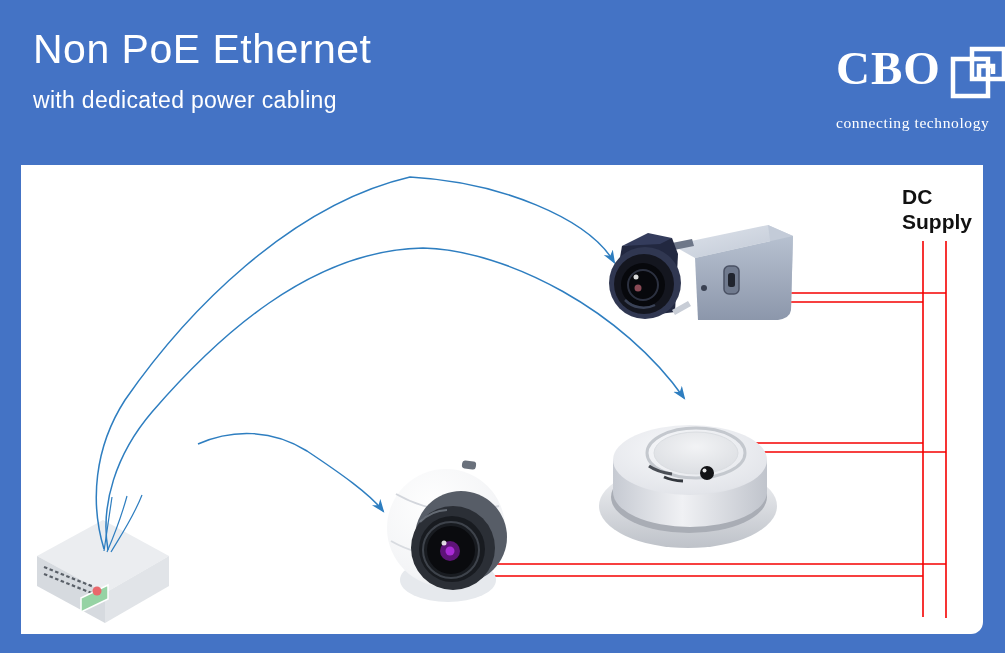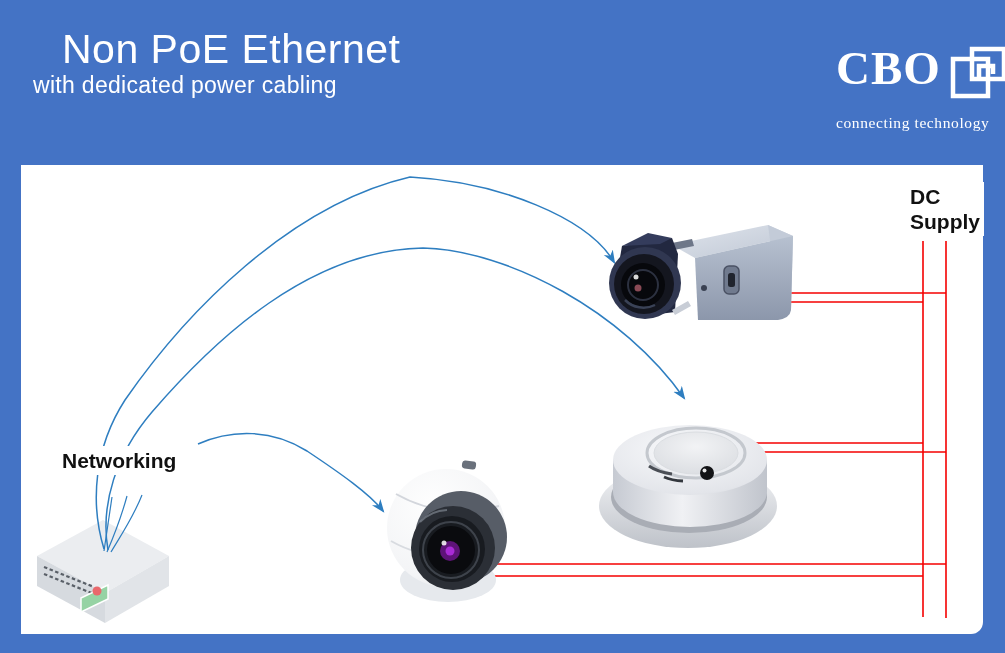--- a/index.html
+++ b/index.html
@@ -6,22 +6,22 @@
   body{
     width:1005px;height:653px;
     background:var(--background,#4473C5);
     font-family:"Liberation Sans","DejaVu Sans",sans-serif;
     position:relative;overflow:hidden;
   }
   .page{position:absolute;inset:0;width:1005px;height:653px;}
 
   
   .header{position:absolute;left:33px;top:26px;color:var(--text-light,#fff);}
-  .title{font-size:41px;font-weight:500;letter-spacing:.5px;line-height:46px;margin-left:29px;}
-  .subtitle{font-size:23px;font-weight:400;letter-spacing:.3px;line-height:25px;margin-top:1px;}
+  .title{font-size:41px;font-weight:500;letter-spacing:.5px;line-height:46px;}
+  .subtitle{font-size:23px;font-weight:400;letter-spacing:.3px;line-height:25px;margin-top:16px;}
 
   
   .logo{position:absolute;left:836px;top:44px;color:var(--text-light,#fff);}
   .logo-row{display:flex;align-items:flex-start;}
   .logo-text{font-family:"Liberation Serif","DejaVu Serif",serif;font-size:47px;font-weight:600;line-height:48px;letter-spacing:1px;text-align:center;}
   .logo-mark{margin-left:8px;margin-top:2px;}
   .logo-tagline{font-family:"Liberation Serif","DejaVu Serif",serif;font-size:15.5px;letter-spacing:.6px;margin-top:2px;white-space:nowrap;}
 
   
   .panel{
@@ -36,21 +36,21 @@
   .net-thin{stroke:var(--network-line,#2E7EC0);stroke-width:1.2;fill:none;}
   .net-fill{fill:var(--network-line,#2E7EC0);}
 
   
   .diagram-label{
     position:absolute;z-index:3;color:var(--text-dark,#111);
     font-weight:700;font-size:21px;line-height:25px;
     background:var(--panel,#fff);
   }
   .label-networking{left:56px;top:446px;padding:2px 6px;}
-  .label-dc{left:898px;top:182px;padding:2px 4px;margin-left:8px;}
+  .label-dc{left:898px;top:182px;padding:2px 4px;}
 </style>
 </head>
 <body>
 
 <div class="page">
 
   <div class="header">
     <div class="title">Non PoE Ethernet</div>
     <div class="subtitle">with dedicated power cabling</div>
   </div>
@@ -65,21 +65,20 @@
           <path d="M30 33 V 20 H 44 V 28" fill="none" stroke="#fff" stroke-width="4.5"></path>
         </svg>
       </span>
     </div>
     <div class="logo-tagline">connecting technology</div>
   </div>
 
   <div class="panel"></div>
 
   <div class="diagram-label label-networking">
-    <span style="display:block">Networking</span>
   </div>
   <div class="diagram-label label-dc">
     <span style="display:block">DC</span>
     <span style="display:block">Supply</span>
   </div>
 
   <svg class="overlay" width="1005" height="653" viewBox="0 0 1005 653">
     <defs>
       <marker id="arrow" markerWidth="10" markerHeight="9" refX="7.5" refY="3.5" orient="auto">
         <path class="net-fill" d="M0,0 L9,3.5 L0,7 L2.6,3.5 Z"></path>

